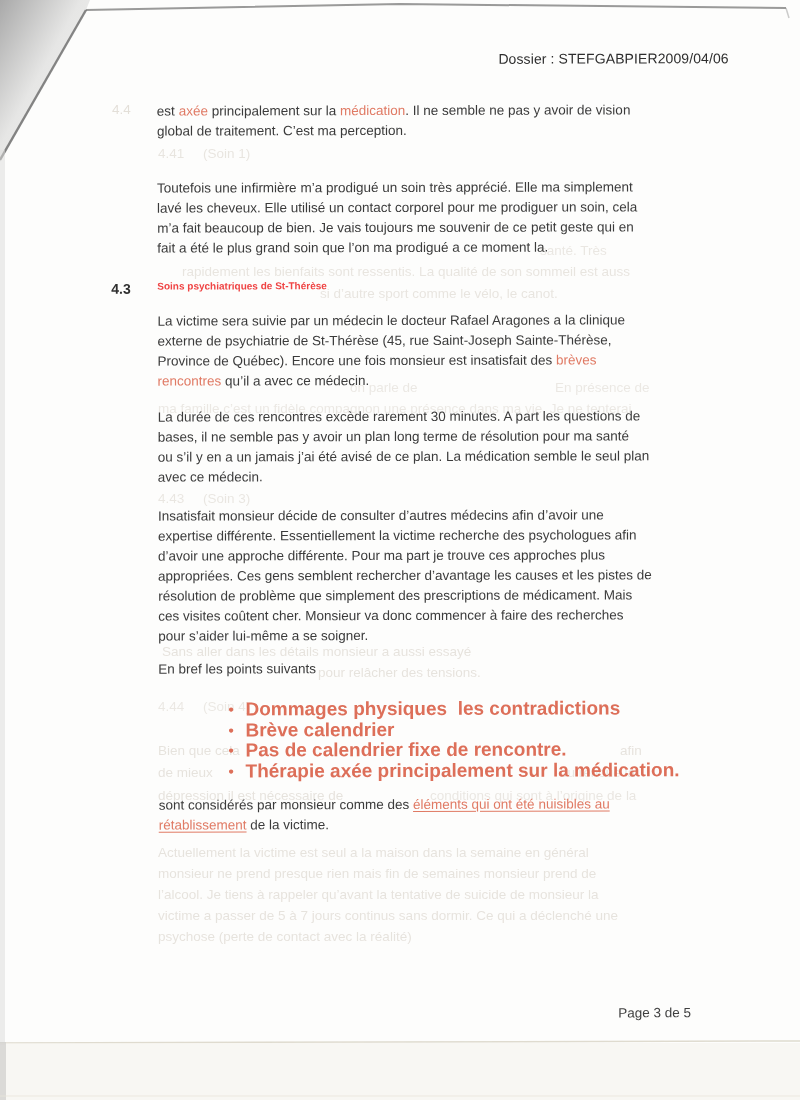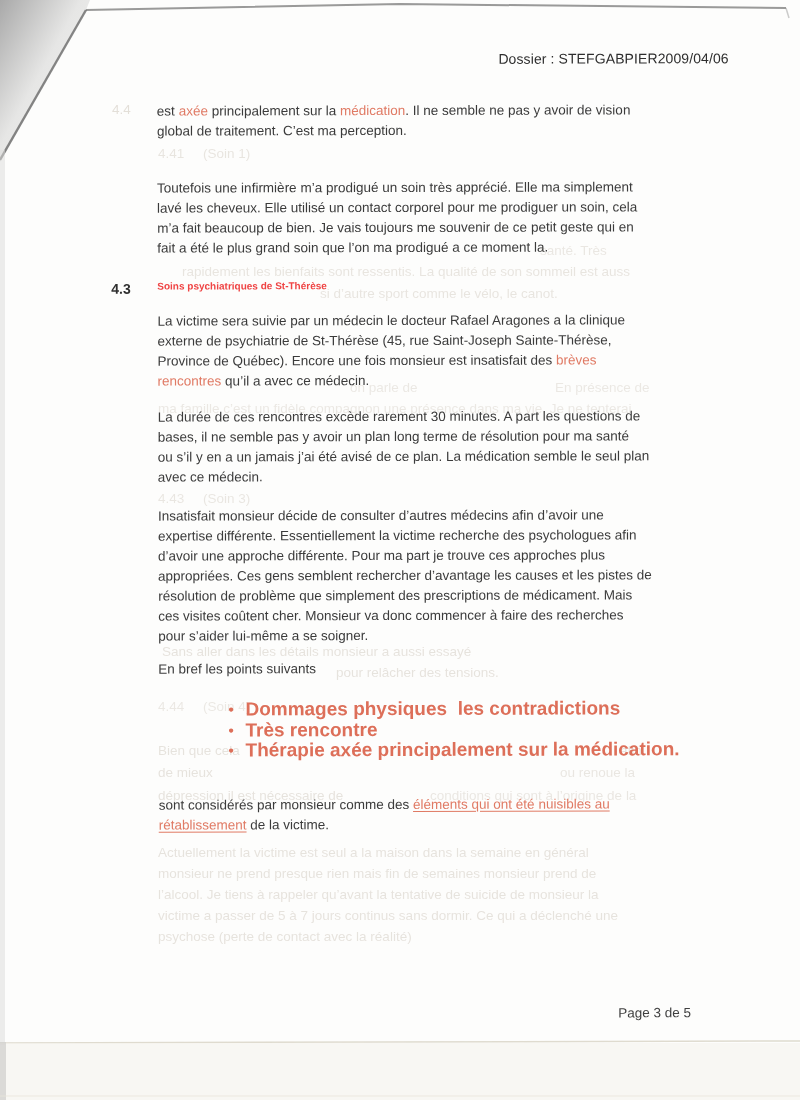--- a/index.html
+++ b/index.html
@@ -73,21 +73,21 @@
       <div class="bleed" style="left: 112px; top: 100px; opacity: 0.35;">4.4</div>
       <div class="bleed" style="left: 158px; top: 144px; opacity: 0.28;">4.41     (Soin 1)</div>
       <div class="bleed" style="left: 540px; top: 241px; opacity: 0.25;">santé. Très</div>
       <div class="bleed" style="left: 158px; top: 262px; opacity: 0.28; margin-left: 24px;">rapidement les bienfaits sont ressentis. La qualité de son sommeil est auss</div>
       <div class="bleed" style="left: 320px; top: 284px; opacity: 0.28;">si d’autre sport comme le vélo, le canot.</div>
       <div class="bleed" style="left: 350px; top: 378px; opacity: 0.24;">on parle de</div>
       <div class="bleed" style="left: 555px; top: 378px; opacity: 0.24;">En présence de</div>
       <div class="bleed" style="left: 158px; top: 399px; opacity: 0.24;">ma famille c’est un fidèle compagnon une présence dans ma vie. Je ne tenterai</div>
       <div class="bleed" style="left: 158px; top: 489px; opacity: 0.26;">4.43     (Soin 3)</div>
       <div class="bleed" style="left: 162px; top: 642px; opacity: 0.3;">Sans aller dans les détails monsieur a aussi essayé</div>
-      <div class="bleed" style="left: 336px; top: 663px; opacity: 0.3;">pour relâcher des tensions.</div>
+      <div class="bleed" style="left: 318px; top: 663px; opacity: 0.3;">pour relâcher des tensions.</div>
       <div class="bleed" style="left: 158px; top: 697px; opacity: 0.24;">4.44     (Soin 4)</div>
       <div class="bleed" style="left: 158px; top: 741px; opacity: 0.3;">Bien que cela</div>
       <div class="bleed" style="left: 620px; top: 741px; opacity: 0.3;">afin</div>
       <div class="bleed" style="left: 158px; top: 763px; opacity: 0.3;">de mieux</div>
       <div class="bleed" style="left: 560px; top: 763px; opacity: 0.26;">ou renoue la</div>
       <div class="bleed" style="left: 158px; top: 786px; opacity: 0.3;">dépression il est nécessaire de</div>
       <div class="bleed" style="left: 430px; top: 786px; opacity: 0.26;">conditions qui sont à l’origine de la</div>
       <div class="bleed" style="left: 158px; top: 843px; opacity: 0.3;">Actuellement la victime est seul a la maison dans la semaine en général</div>
       <div class="bleed" style="left: 158px; top: 864px; opacity: 0.3;">monsieur ne prend presque rien mais fin de semaines monsieur prend de</div>
       <div class="bleed" style="left: 158px; top: 885px; opacity: 0.3;">l’alcool. Je tiens à rappeler qu’avant la tentative de suicide de monsieur la</div>
@@ -125,21 +125,22 @@
 d’avoir une approche différente. Pour ma part je trouve ces approches plus
 appropriées. Ces gens semblent rechercher d’avantage les causes et les pistes de
 résolution de problème que simplement des prescriptions de médicament.  Mais
 ces visites coûtent cher. Monsieur va donc commencer à faire des recherches
 pour s’aider lui-même a se soigner.</div>
 
     <div class="para" style="top:659px">En bref les points suivants</div>
 
     <ul class="bullets">
       <li>Dommages physiques  les contradictions</li>
-      <li>Très rencontre</li>
+      <li>Brève calendrier</li>
+      <li>Pas de calendrier fixe de rencontre.</li>
       <li>Thérapie axée principalement sur la médication.</li>
     </ul>
 
     <div class="para" style="top:795px"><span>sont considérés par monsieur comme des </span><span class="accent-u">éléments qui ont été nuisibles au
 rétablissement</span><span> de la victime.</span></div>
 
     <div class="footer-page">Page 3 de 5</div>
 
   </div>
 

